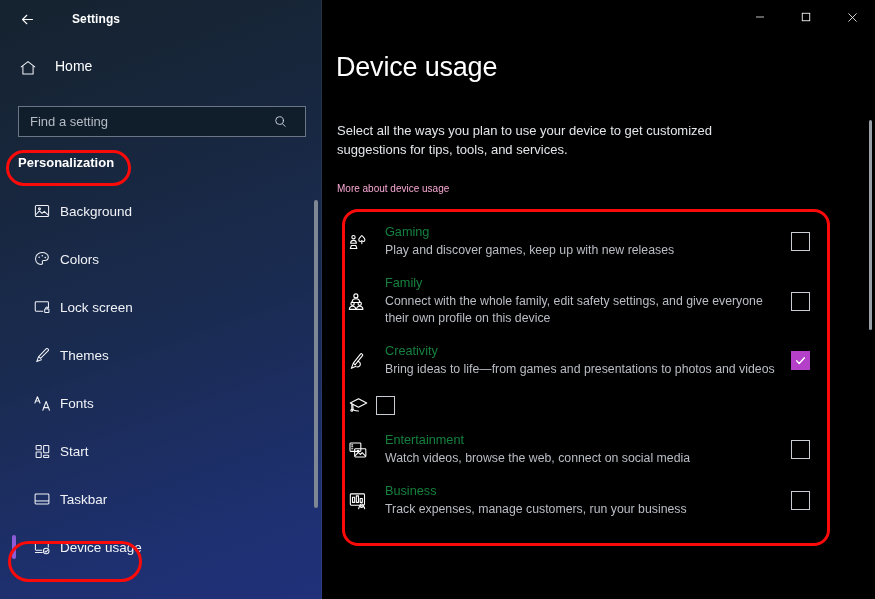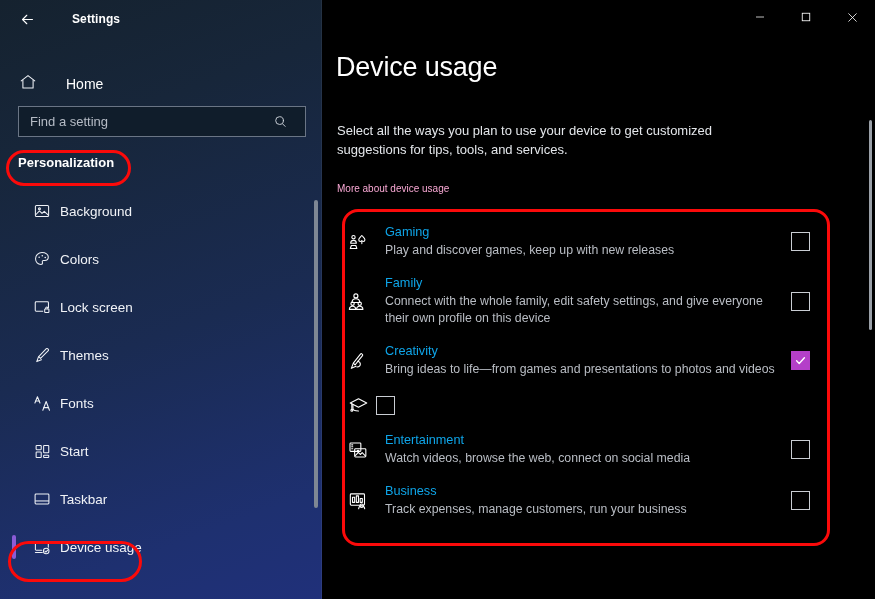--- a/index.html
+++ b/index.html
@@ -34,22 +34,22 @@
     width: 30px; height: 28px;
     display: flex; align-items: center; justify-content: center;
     color: #ffffff;
   }
   .app-title {
     font-size: 12px; color: #ffffff; font-weight: 600;
     letter-spacing: .1px;
   }
 
   .home-row {
-    display: flex; align-items: flex-end;
-    gap: 28px;
+    display: flex; align-items: flex-start;
+    gap: 17px;
     padding: 0 0 0 18px;
     height: 34px;
     margin-top: 20px;
   }
   .home-row .label { font-size: 14px; color: #ffffff; }
 
   .search-wrap {
     margin: 14px 16px 0 18px;
     height: 31px;
     border: 1px solid #6a7585;
@@ -174,21 +174,21 @@
     color: #ffffff;
     margin-left: 7px;
     align-self: center;
   }
   .opt-text {
     flex: 1;
     padding-left: 14px;
     padding-right: 10px;
   }
   .opt-title {
-    font-size: 12.7px; color: #0ea5e9;
+    font-size: 12.7px; color: #15803d;
     line-height: 17px;
     margin-bottom: 1px;
   }
   .opt-desc {
     font-size: 12.3px; color: #b9bdc4;
     line-height: 17px;
   }
   .opt-check {
     flex: 0 0 34px;
     display: flex; align-items: center; justify-content: center;

